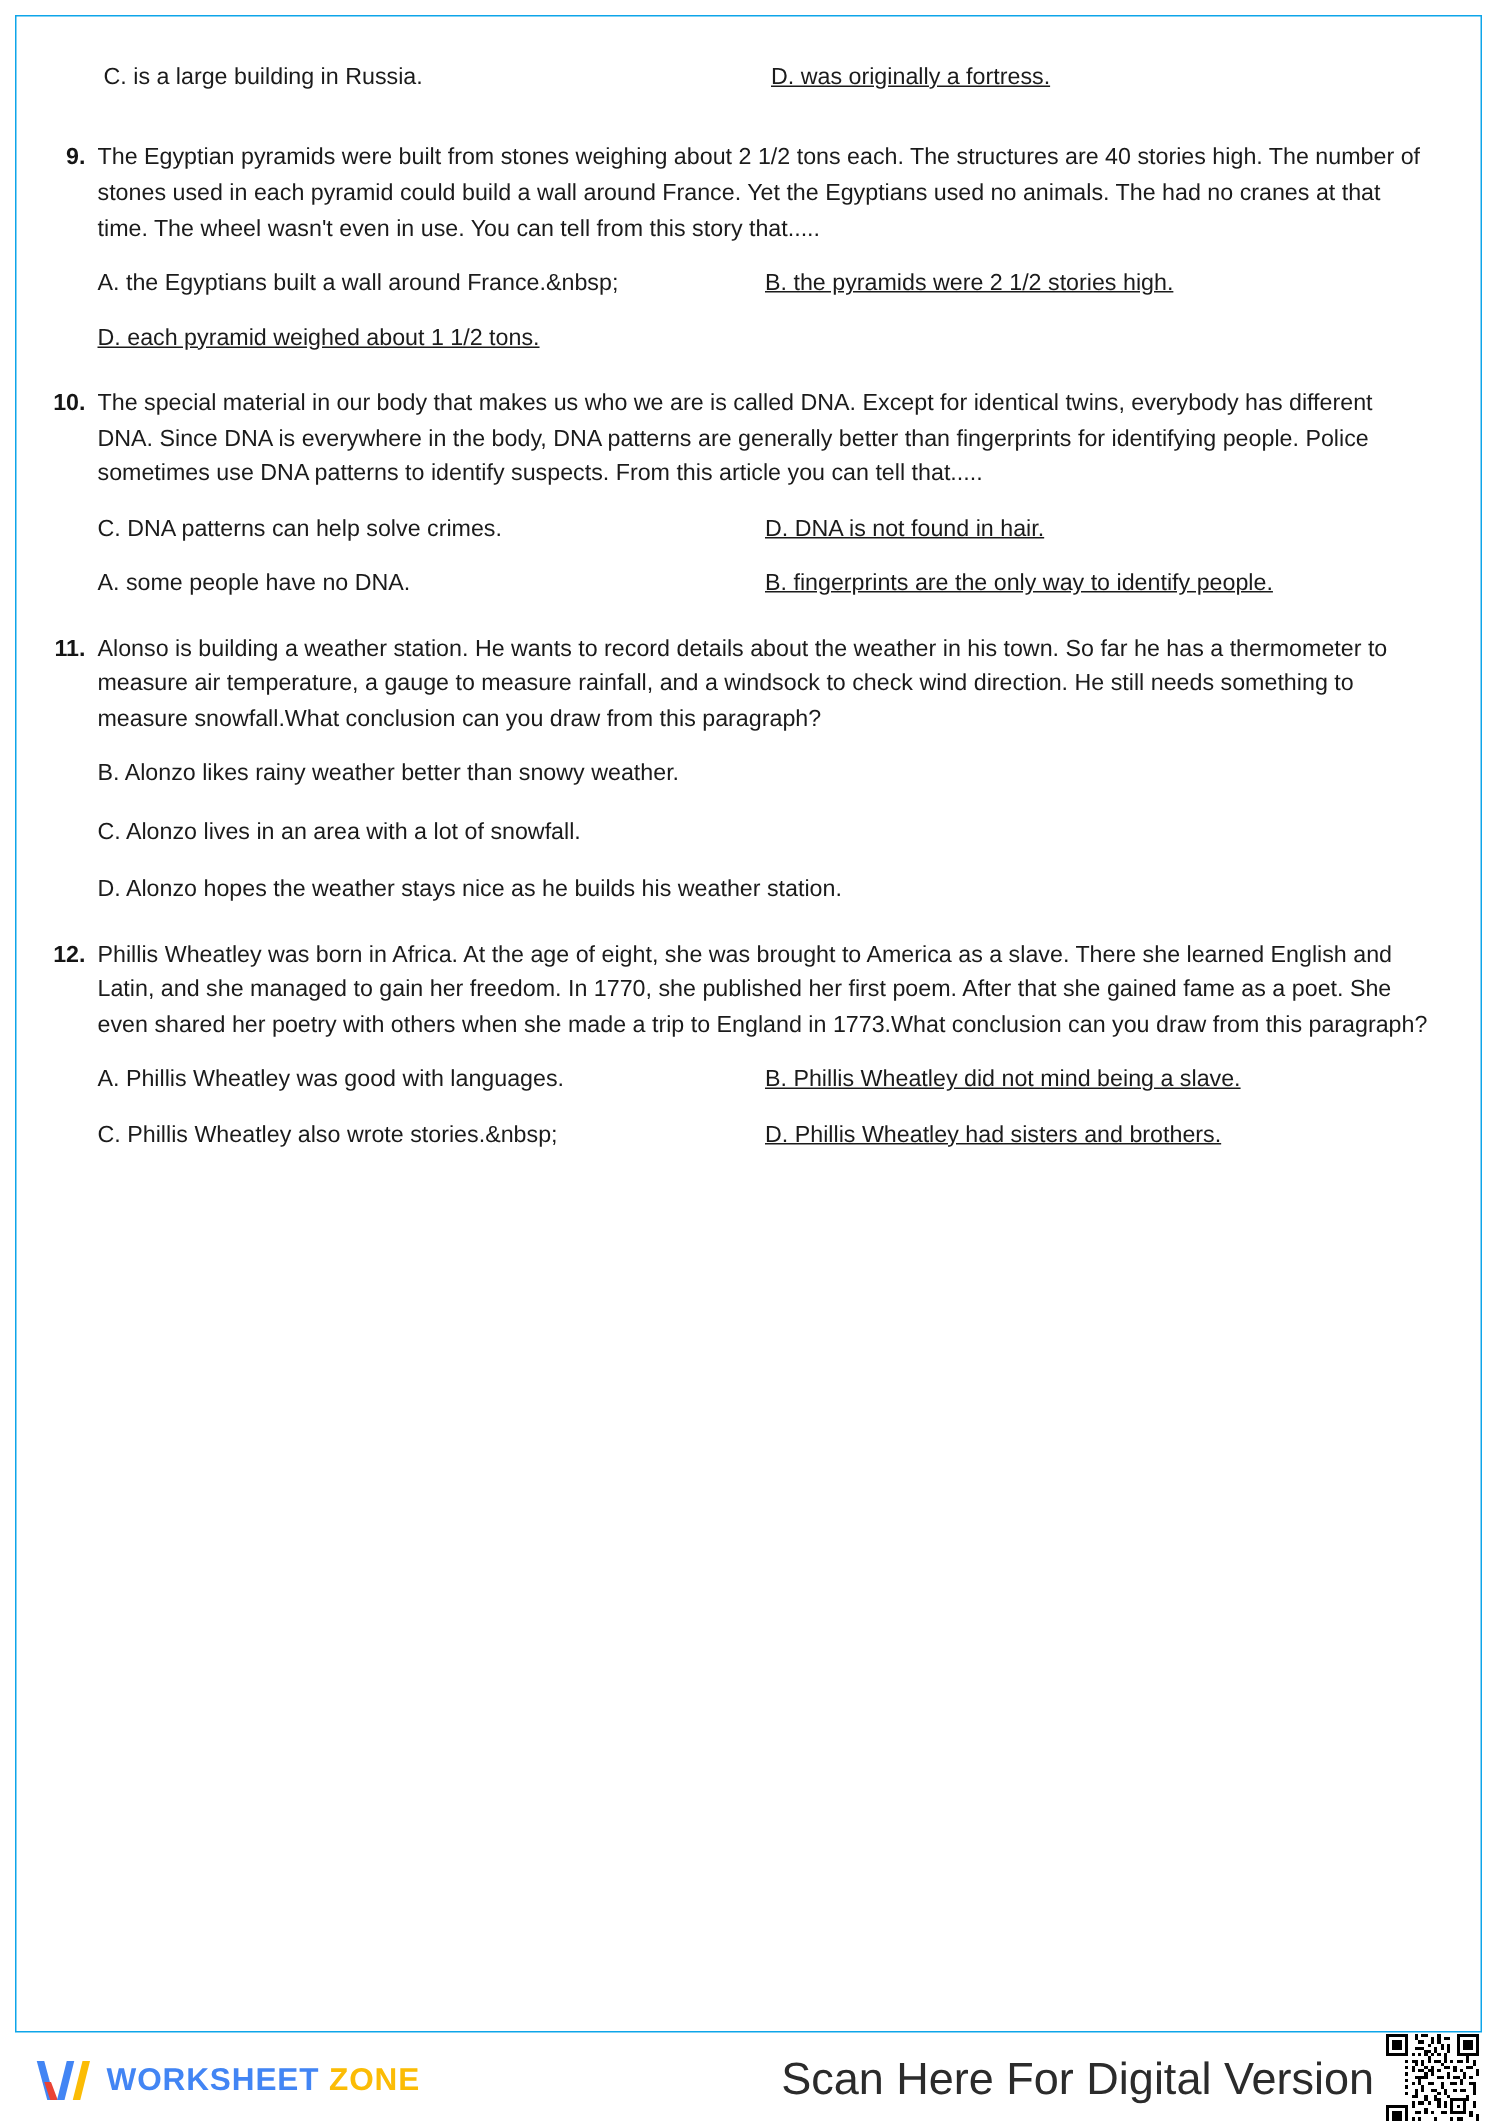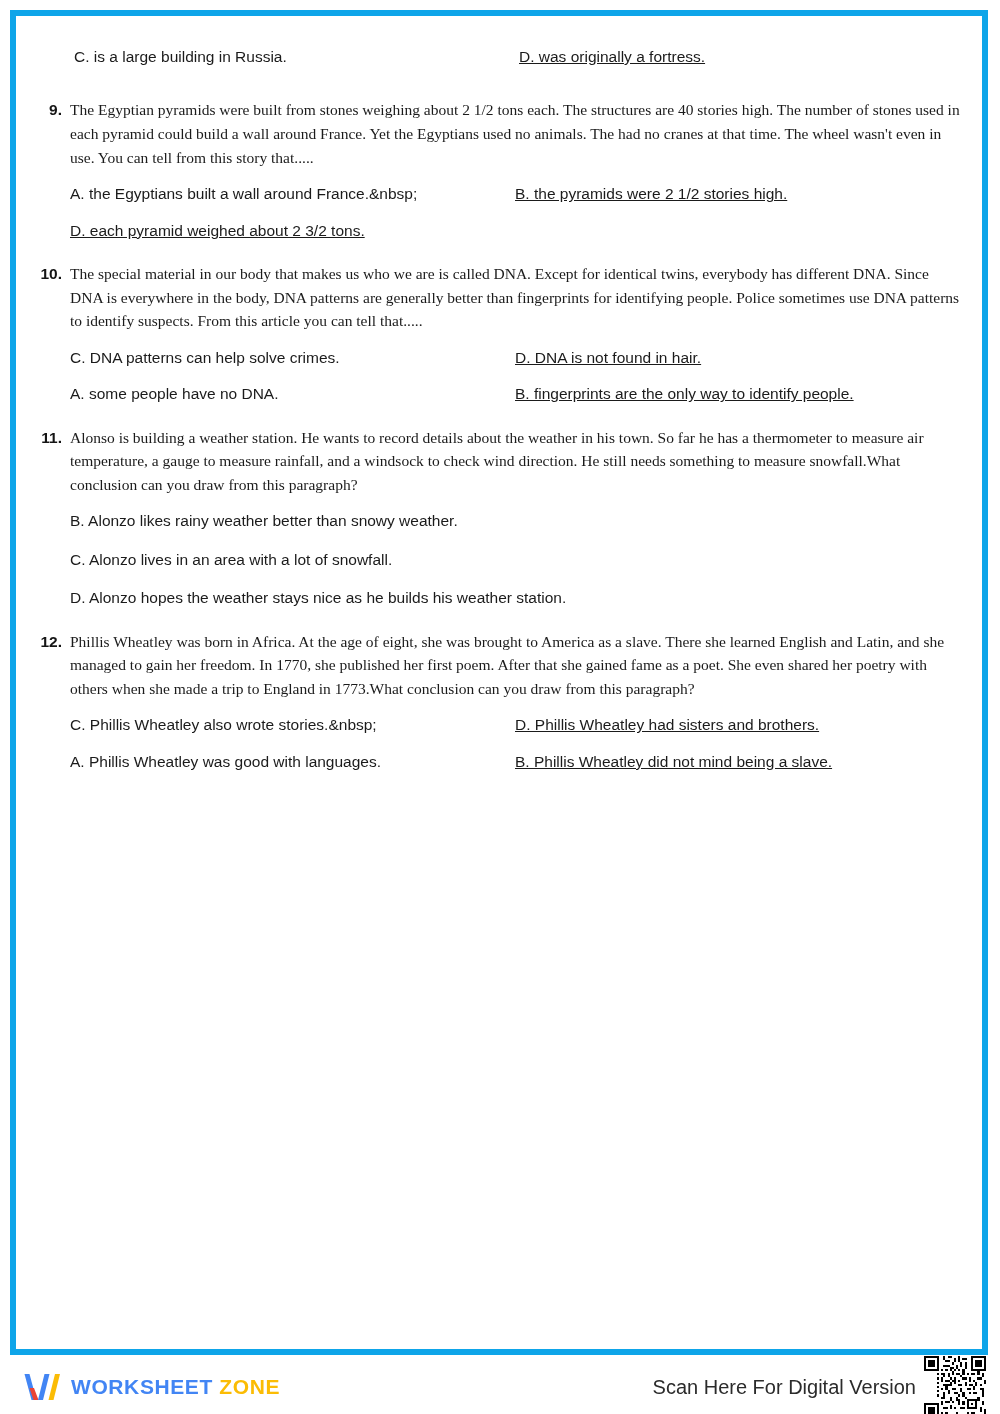--- a/index.html
+++ b/index.html
@@ -16,21 +16,21 @@
     overflow: hidden;
   }
 
   
   .page-frame {
     position: absolute;
     left: 10px;
     top: 10px;
     width: 978px;
     height: 1345px;
-    border: 6px solid #0ea5e9;
+    border: 1px solid #0ea5e9;
     box-sizing: border-box;
     background: #ffffff;
   }
 
   .sheet {
     position: absolute;
     left: 0;
     top: 0;
     width: 978px;
     padding: 14px 34px 0 14px;
@@ -77,21 +77,20 @@
   .q-body {
     flex: 1 1 auto;
     min-width: 0;
   }
   .q-stem {
     font-size: 15.5px;
     line-height: 1.52;
     text-align: left;
     margin: 0;
     color: #1b1b1b;
-    font-family: Liberation Serif, serif;
   }
   .q-options {
     margin-top: 14px;
   }
   .q-options .opt-row + .opt-row {
     margin-top: 14px;
   }
   .q-options.stacked .opt-col {
     width: 100%;
     flex: 1 1 auto;
@@ -131,21 +130,21 @@
   }
   .brand-text .w-blue { color: #4285f4; }
   .brand-text .w-amber { color: #fbbc05; }
 
   .scan-area {
     display: flex;
     align-items: center;
     gap: 8px;
   }
   .scan-text {
-    font-size: 20px;
+    font-size: 30px;
     color: #2b2b2b;
     white-space: nowrap;
   }
   .qr {
     width: 62px;
     height: 62px;
     display: block;
     background: #ffffff;
   }
 </style>
@@ -165,21 +164,21 @@
     <div class="question">
       <div class="q-num">9.</div>
       <div class="q-body">
         <p class="q-stem">The Egyptian pyramids were built from stones weighing about 2 1/2 tons each. The structures are 40 stories high. The number of stones used in each pyramid could build a wall around France. Yet the Egyptians used no animals. The had no cranes at that time. The wheel wasn't even in use.  You can tell from this story that.....</p>
         <div class="q-options">
           <div class="opt-row">
             <div class="opt-col left">A. the Egyptians built a wall around France.&amp;nbsp;</div>
             <div class="opt-col right">B. the pyramids were 2 1/2 stories high.</div>
           </div>
           <div class="opt-row">
-            <div class="opt-col right">D. each pyramid weighed about 2 3/2 tons.</div>
+            <div class="opt-col right">D. each pyramid weighed about 1 1/2 tons.</div>
           </div>
         </div>
       </div>
     </div>
 
     <div class="question">
       <div class="q-num">10.</div>
       <div class="q-body">
         <p class="q-stem">The special material in our body that makes us who we are is called DNA. Except for identical twins, everybody has different DNA. Since DNA is everywhere in the body, DNA patterns are generally better than fingerprints for identifying people. Police sometimes use DNA patterns to identify suspects.  From this article you can tell that.....</p>
         <div class="q-options">
@@ -212,26 +211,26 @@
         </div>
       </div>
     </div>
 
     <div class="question">
       <div class="q-num">12.</div>
       <div class="q-body">
         <p class="q-stem">Phillis Wheatley was born in Africa. At the age of eight, she was brought to America as a slave. There she learned English and Latin, and she managed to gain her freedom. In 1770, she published her first poem. After that she gained fame as a poet. She even shared her poetry with others when she made a trip to England in 1773.What conclusion can you draw from this paragraph?</p>
         <div class="q-options">
           <div class="opt-row">
+            <div class="opt-col left">A. Phillis Wheatley was good with languages.</div>
+            <div class="opt-col right">B. Phillis Wheatley did not mind being a slave.</div>
+          </div>
+          <div class="opt-row">
             <div class="opt-col left">C. Phillis Wheatley also wrote stories.&amp;nbsp;</div>
             <div class="opt-col right">D. Phillis Wheatley had sisters and brothers.</div>
-          </div>
-          <div class="opt-row">
-            <div class="opt-col left">A. Phillis Wheatley was good with languages.</div>
-            <div class="opt-col right">B. Phillis Wheatley did not mind being a slave.</div>
           </div>
         </div>
       </div>
     </div>
 
   </div>
 </div>
 
 <div class="footer">
 

